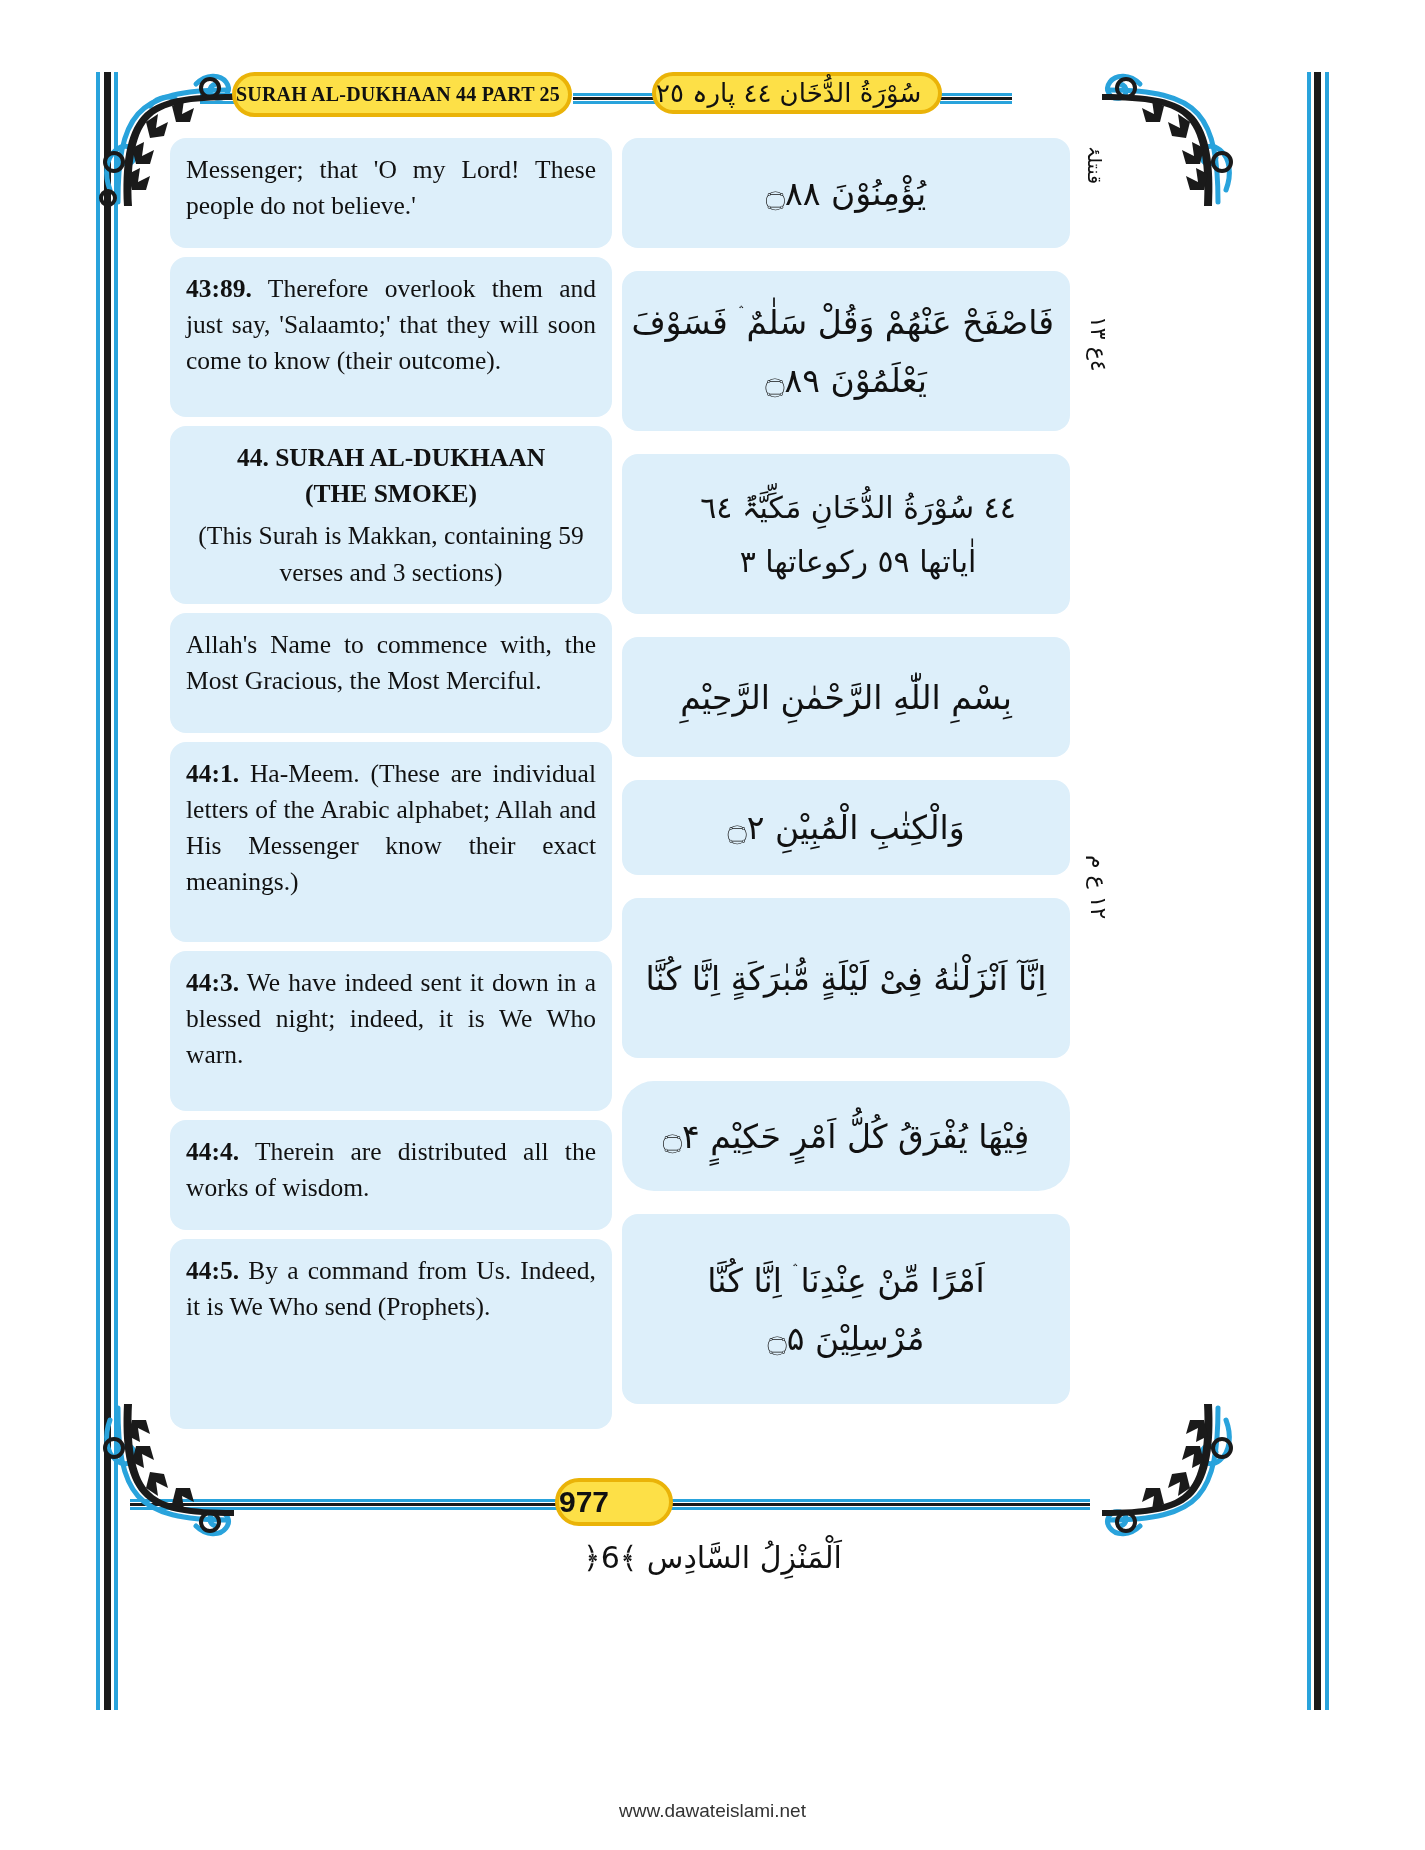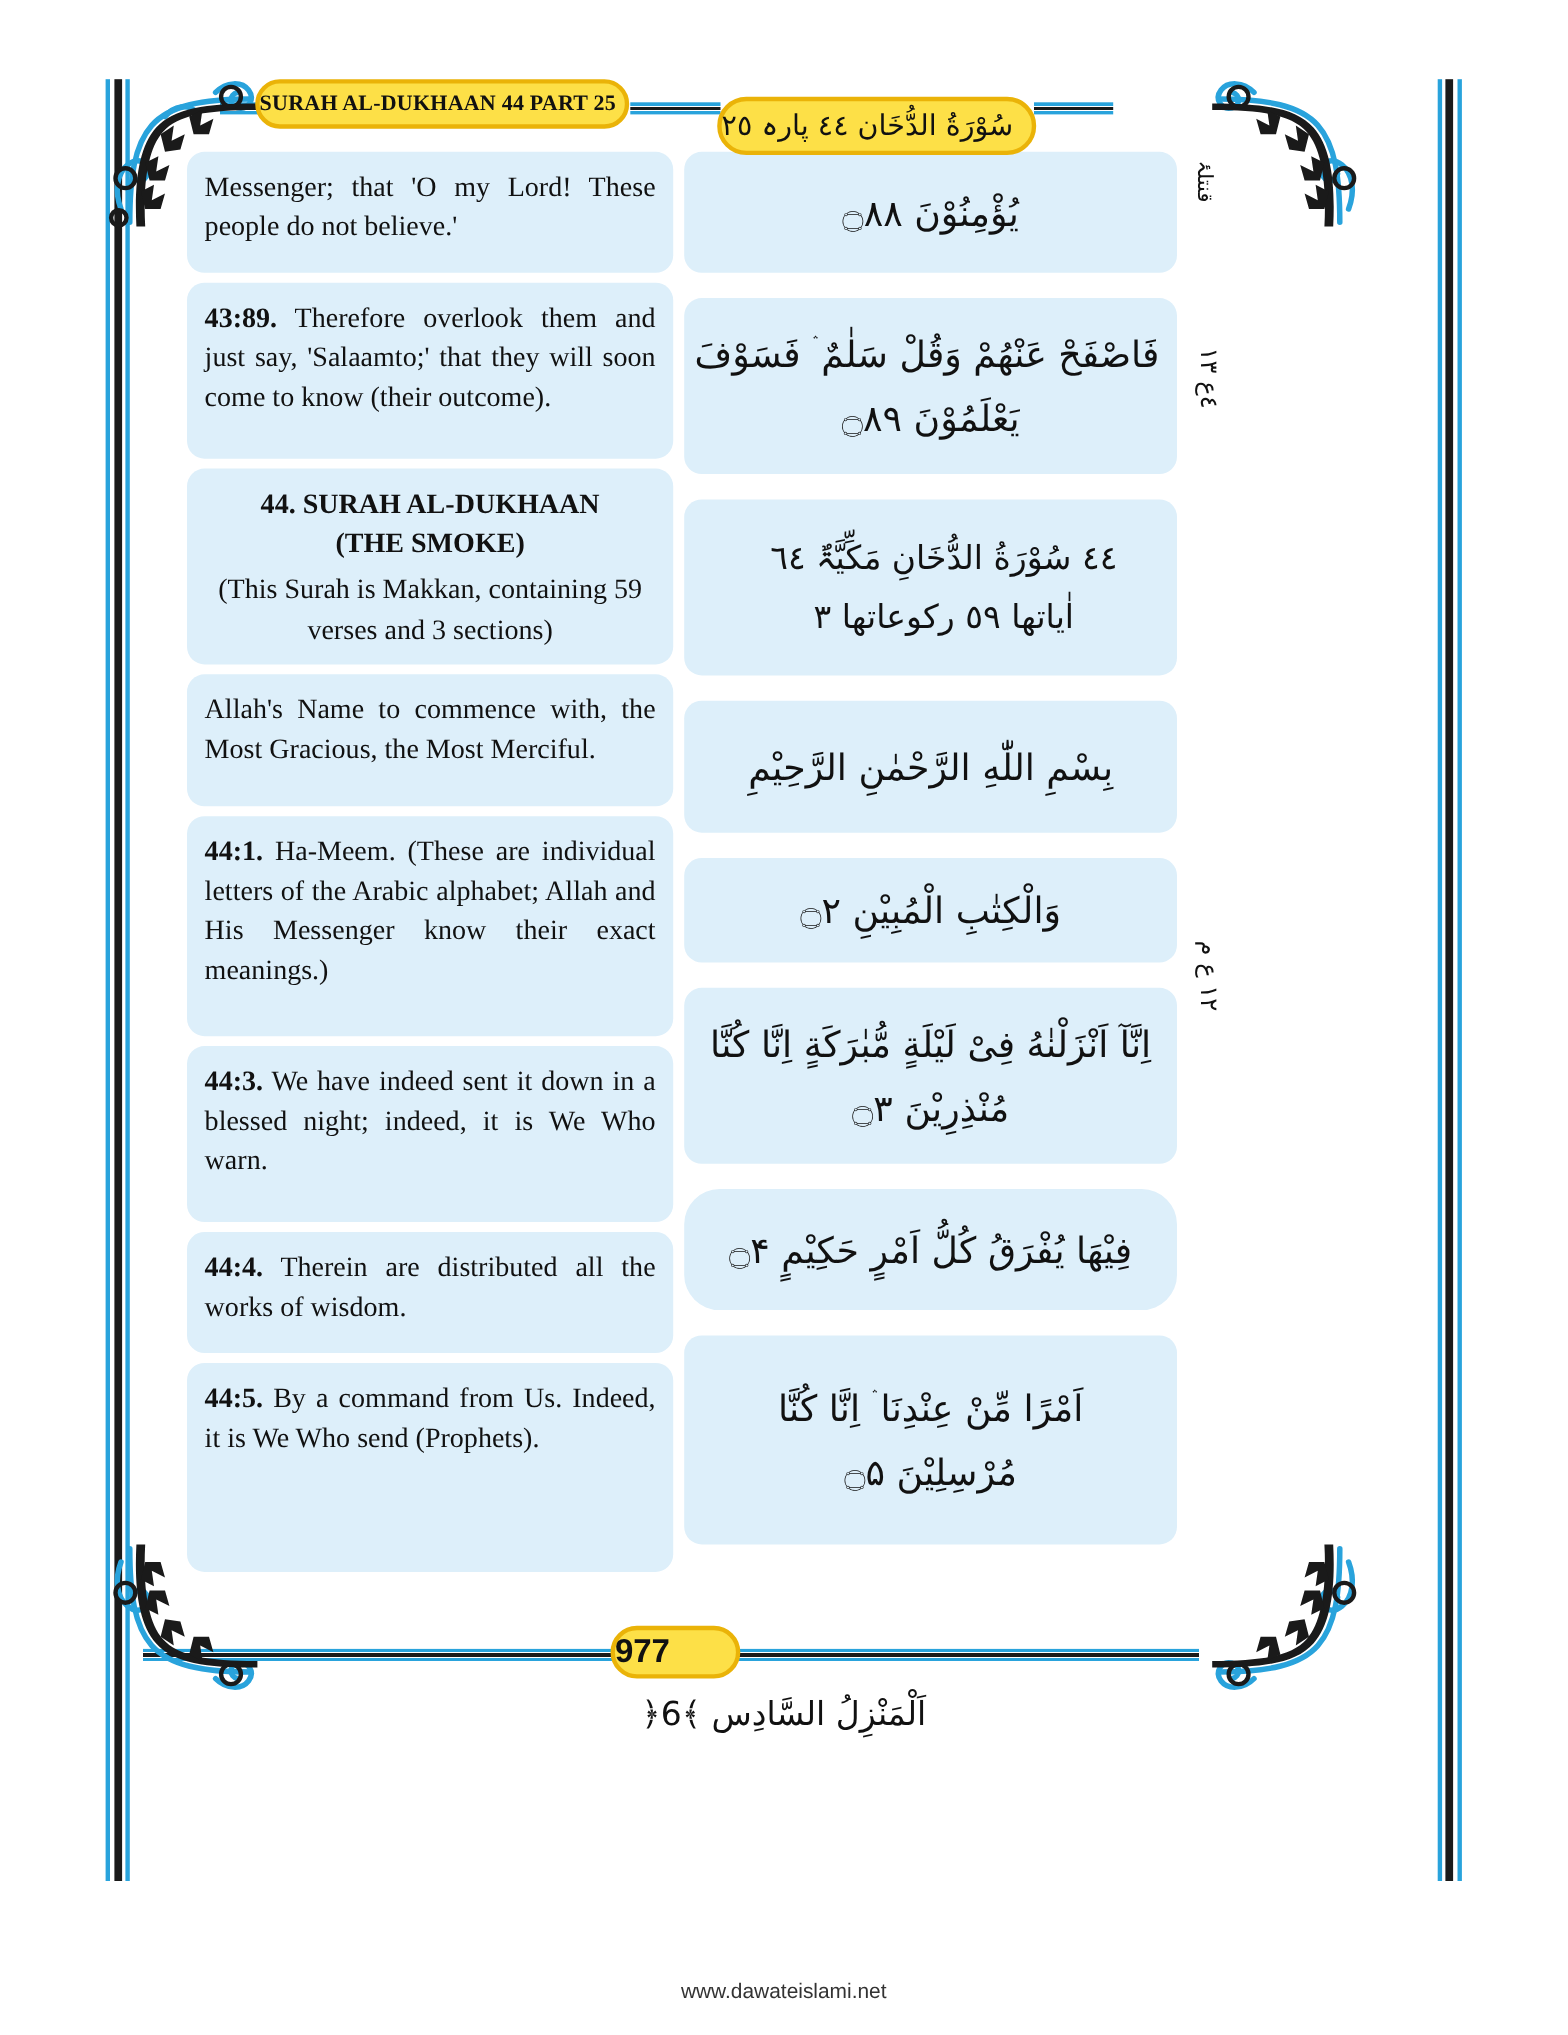--- a/index.html
+++ b/index.html
@@ -78,21 +78,21 @@
   }
   .pill-left span{
     font-family:"Liberation Serif", serif;
     font-weight:bold;
     font-size:20px;
     letter-spacing:.2px;
     color:#111;
     white-space:nowrap;
   }
   .pill-right{
-    left:652px; top:88px; width:290px; height:53px;
+    left:652px; top:72px; width:290px; height:42px;
   }
   .pill-right span{
     font-size:26px; color:#111; direction:rtl;
     font-family:"DejaVu Sans", sans-serif;
     white-space:nowrap;
   }
 
   
   .pill-page{
     left:555px; top:1478px; width:118px; height:48px;
@@ -318,21 +318,20 @@
         <div class="ar-line">اٰیاتها ٥٩  رکوعاتها ٣</div>
       </div>
       <div class="cell cell-ar" style="min-height: 120px;">
         <div class="ar-line">بِسْمِ اللّٰهِ الرَّحْمٰنِ الرَّحِيْمِ</div>
       </div>
       <div class="cell cell-ar" style="min-height: 95px;">
         <div class="ar-line">وَالْكِتٰبِ الْمُبِيْنِ ۝۲</div>
       </div>
       <div class="cell cell-ar" style="min-height: 160px;">
         <div class="ar-line">اِنَّآ اَنْزَلْنٰهُ فِیْ لَیْلَةٍ مُّبٰرَكَةٍ اِنَّا كُنَّا</div>
-        <div class="ar-line">مُنْذِرِيْنَ ۝۳</div>
       </div>
       <div class="cell cell-ar" style="min-height: 110px; border-radius: 32px;">
         <div class="ar-line">فِيْهَا يُفْرَقُ كُلُّ اَمْرٍ حَكِيْمٍ ۝۴</div>
       </div>
       <div class="cell cell-ar" style="min-height: 190px;">
         <div class="ar-line">اَمْرًا مِّنْ عِنْدِنَا ۛ اِنَّا كُنَّا</div>
         <div class="ar-line">مُرْسِلِيْنَ ۝۵</div>
       </div>
     </div>
 </div>

